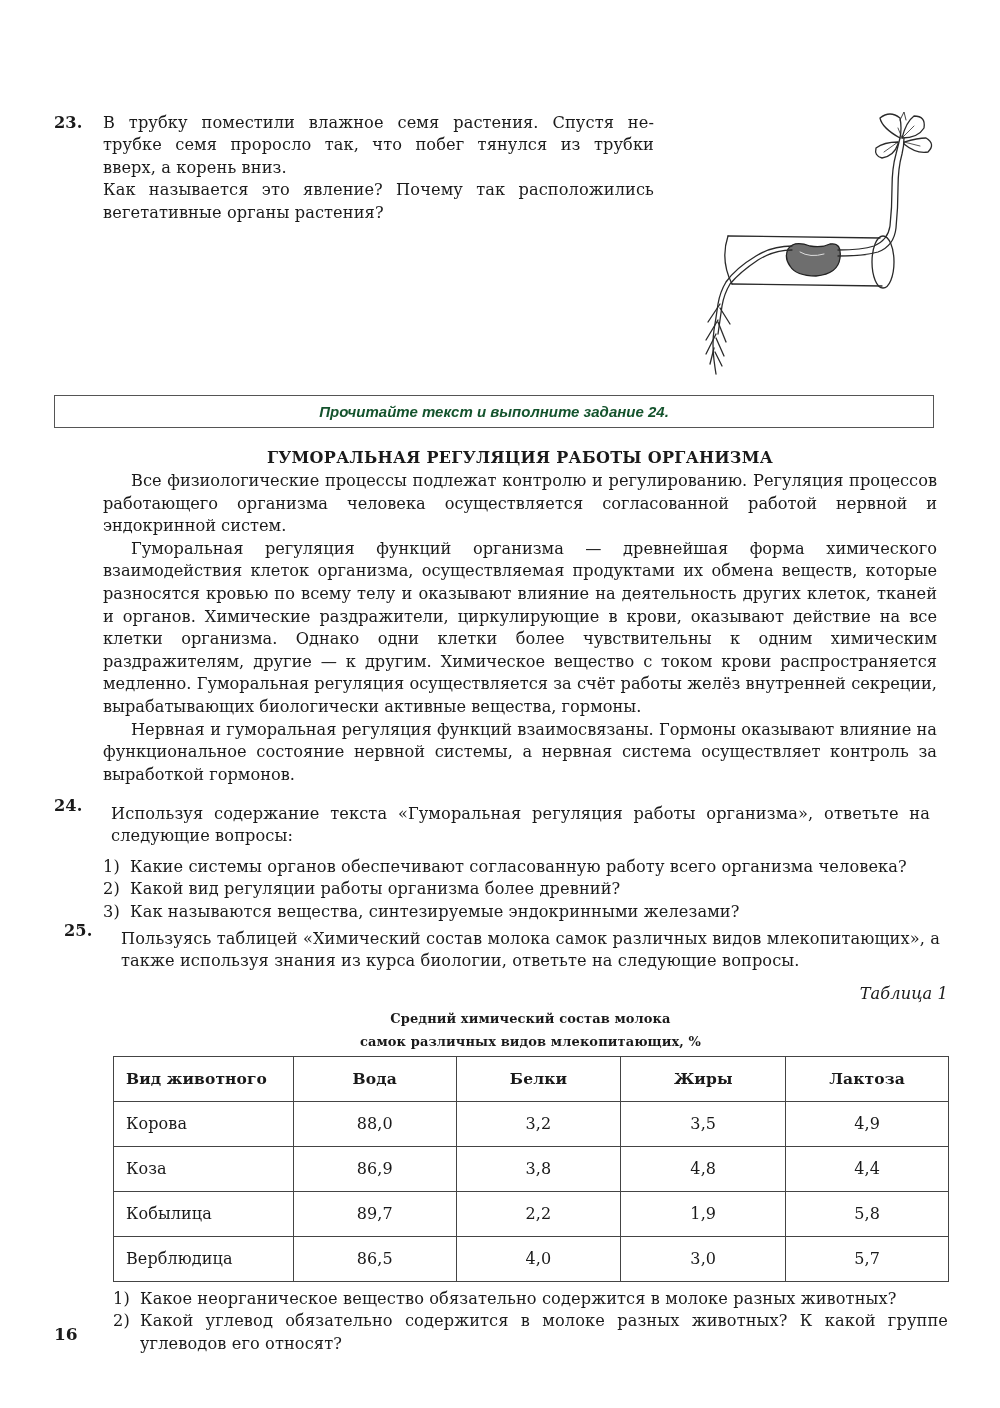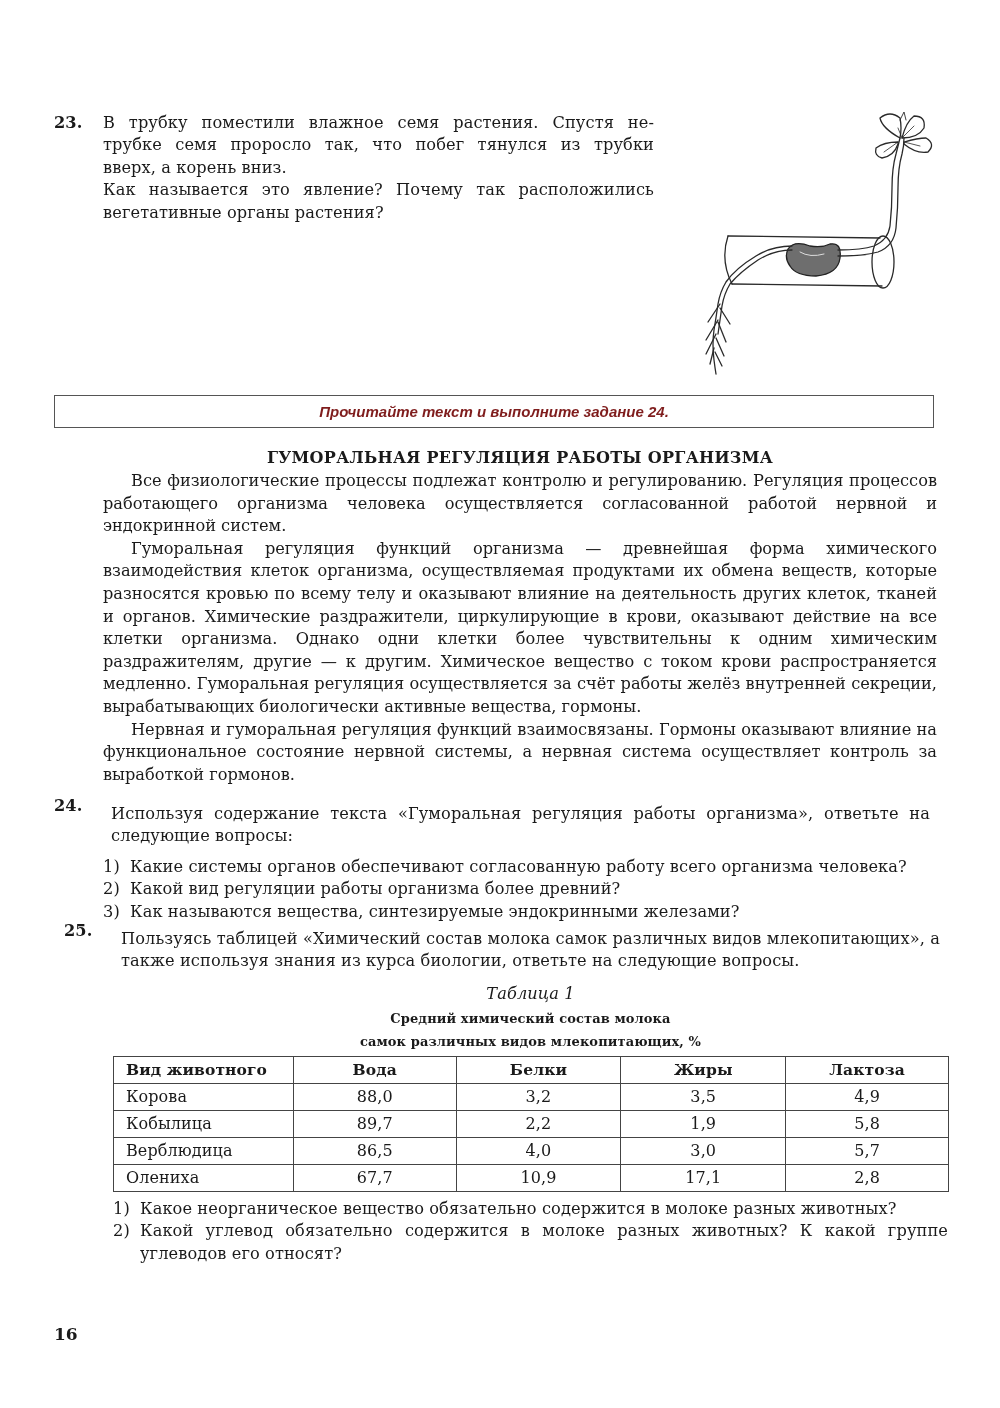--- a/index.html
+++ b/index.html
@@ -64,21 +64,21 @@
       left: 54px; top: 395px;
       width: 880px; height: 33px;
       border: 1px solid #555;
       display: flex;
       align-items: center;
       justify-content: center;
       font-family: "Liberation Sans", sans-serif;
       font-style: italic;
       font-weight: bold;
       font-size: 15px;
-      color: #7f1d1d;
+      color: #14532d;
       box-sizing: border-box;
     }
     
     #reading {
       position: absolute;
       left: 103px; top: 446px;
       width: 834px;
       font-size: 16.2px;
       line-height: 22.6px;
     }
@@ -104,21 +104,21 @@
     }
     .sub-item {
       position: relative;
       padding-left: 27px;
     }
     .sub-num {
       position: absolute;
       left: 0; top: 0;
     }
     .table-label {
-      text-align: center;
+      text-align: right;
       font-style: italic;
       margin-top: 2px;
       line-height: 26px;
     }
     .table-title {
       text-align: center;
       font-weight: bold;
       font-size: 13px;
       line-height: 23px;
       margin-left: -49px;
@@ -126,21 +126,21 @@
     }
     table.milk {
       border-collapse: collapse;
       width: 836px;
       margin-top: 3px;
       font-size: 16px;
     }
     table.milk th, table.milk td {
       border: 1px solid #444;
       height: 26px;
-      padding: 0 12px;
+      padding: 9px 12px;
     }
     table.milk th {
       font-weight: bold;
       text-align: center;
       font-size: 15.5px;
     }
     table.milk th:first-child {
       text-align: left;
     }
     table.milk td {
@@ -277,40 +277,40 @@
         </thead>
         <tbody>
           <tr>
             <td>Корова</td>
             <td>88,0</td>
             <td>3,2</td>
             <td>3,5</td>
             <td>4,9</td>
           </tr>
           <tr>
+            <td>Коза</td>
+            <td>86,9</td>
+            <td>3,8</td>
+            <td>4,8</td>
+            <td>4,4</td>
+          </tr>
+          <tr>
             <td>Кобылица</td>
             <td>89,7</td>
             <td>2,2</td>
             <td>1,9</td>
             <td>5,8</td>
           </tr>
           <tr>
             <td>Верблюдица</td>
             <td>86,5</td>
             <td>4,0</td>
             <td>3,0</td>
             <td>5,7</td>
           </tr>
-          <tr>
-            <td>Олениха</td>
-            <td>67,7</td>
-            <td>10,9</td>
-            <td>17,1</td>
-            <td>2,8</td>
-          </tr>
         </tbody>
       </table>
       <div class="sub-list questions25">
         <div class="sub-item">
           <span class="sub-num">1)</span>
           <span>Какое неорганическое вещество обязательно содержится в молоке разных животных?</span>
         </div>
         <div class="sub-item">
           <span class="sub-num">2)</span>
           <span>Какой углевод обязательно содержится в молоке разных животных? К какой группе углеводов его относят?</span>

